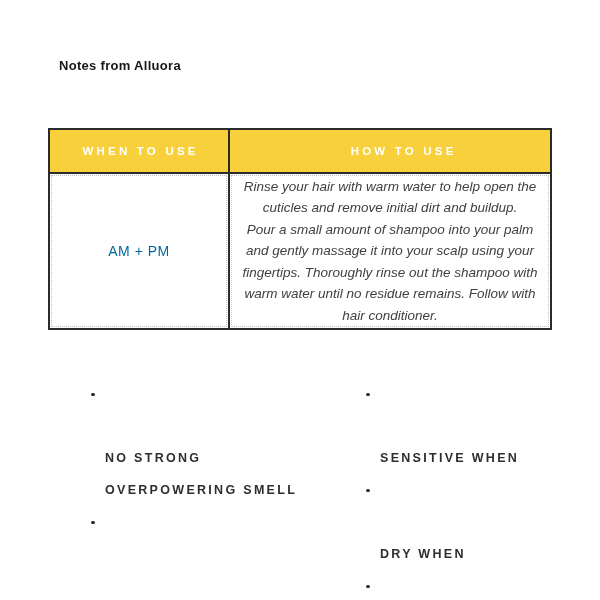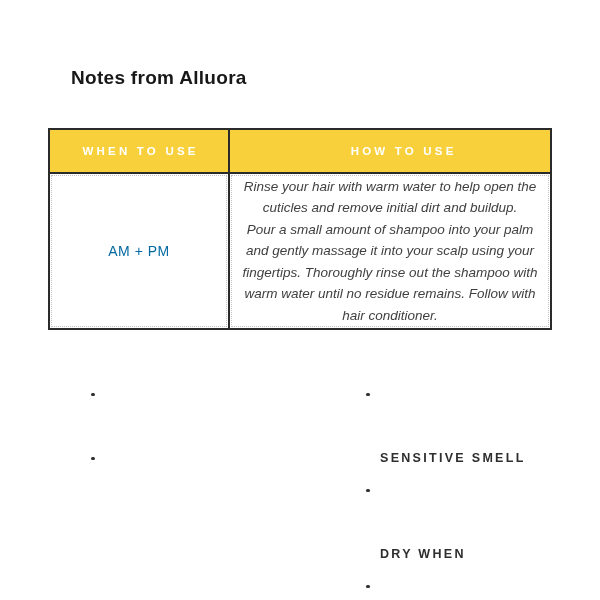--- a/index.html
+++ b/index.html
@@ -15,22 +15,22 @@
     background: #ffffff;
     font-family: "Liberation Sans", sans-serif;
     overflow: hidden;
   }
 
   
   .page-title {
     position: absolute;
     left: 59px;
     top: 53px;
-    margin: 12px;
-    font-size: 19px;
+    margin: 0;
+    font-size: 13px;
     line-height: 26px;
     font-weight: bold;
     letter-spacing: 0.3px;
     color: #181818;
   }
 
   
   .usage-table {
     position: absolute;
     left: 48px;
@@ -149,31 +149,33 @@
       <div class="cell body-cell col-how">
         <p class="how-text">Rinse your hair with warm water to help open the cuticles and remove initial dirt and buildup.
 Pour a small amount of shampoo into your palm and gently massage it into your scalp using your fingertips. Thoroughly rinse out the shampoo with warm water until no residue remains. Follow with hair conditioner.</p>
       </div>
     </div>
   </div>
 
   <ul class="feature-list left">
     <li class="feature-item">
       <span class="bullet-dot"></span>
+      <span>NO STRONG
+OVERPOWERING SMELL</span>
     </li>
     <li class="feature-item">
       <span class="bullet-dot"></span>
     </li>
 
   </ul>
 
   <ul class="feature-list right">
     <li class="feature-item">
       <span class="bullet-dot"></span>
-      <span>SENSITIVE SMELL</span>
+      <span>SENSITIVE WHEN</span>
     </li>
     <li class="feature-item">
       <span class="bullet-dot"></span>
       <span>DRY WHEN</span>
     </li>
     <li class="feature-item">
       <span class="bullet-dot"></span>
       
     </li>
   </ul>

